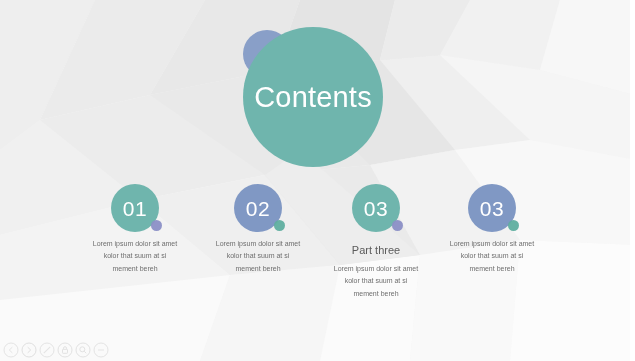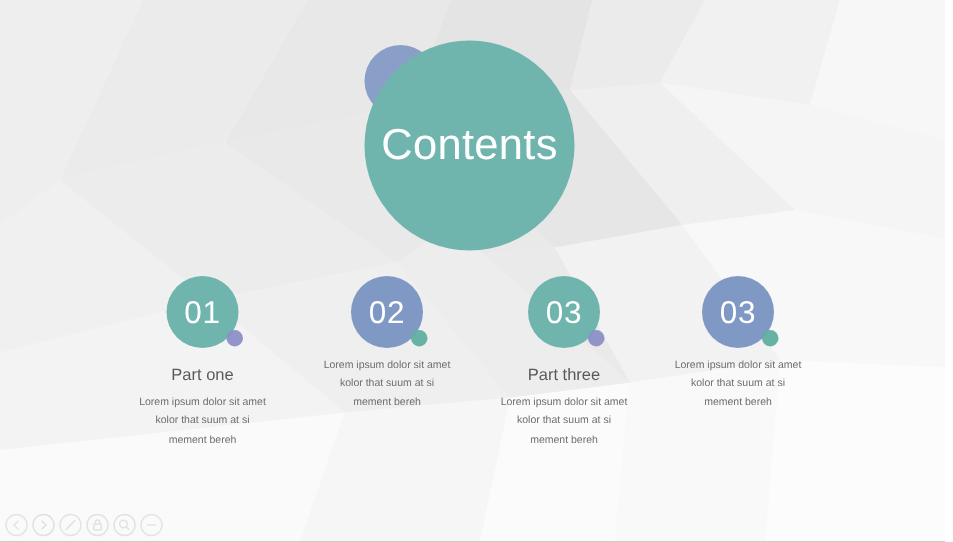--- a/index.html
+++ b/index.html
@@ -196,21 +196,20 @@
 
   <div class="items">
 
     <div class="item item-0">
       <div class="badge-holder">
         <div class="badge" style="background:#6fb5ad;">
           <span class="badge-num">01</span>
         </div>
         <div class="badge-dot" style="background:#8b8fc6;"></div>
       </div>
-      <div class="item-title">Part one</div>
       <div class="item-body">
         <span>Lorem ipsum dolor sit amet</span>
         <span>kolor that suum at si</span>
         <span>mement bereh</span>
       </div>
     </div>
 
     <div class="item item-1">
       <div class="badge-holder">
         <div class="badge" style="background:#8098c4;">

